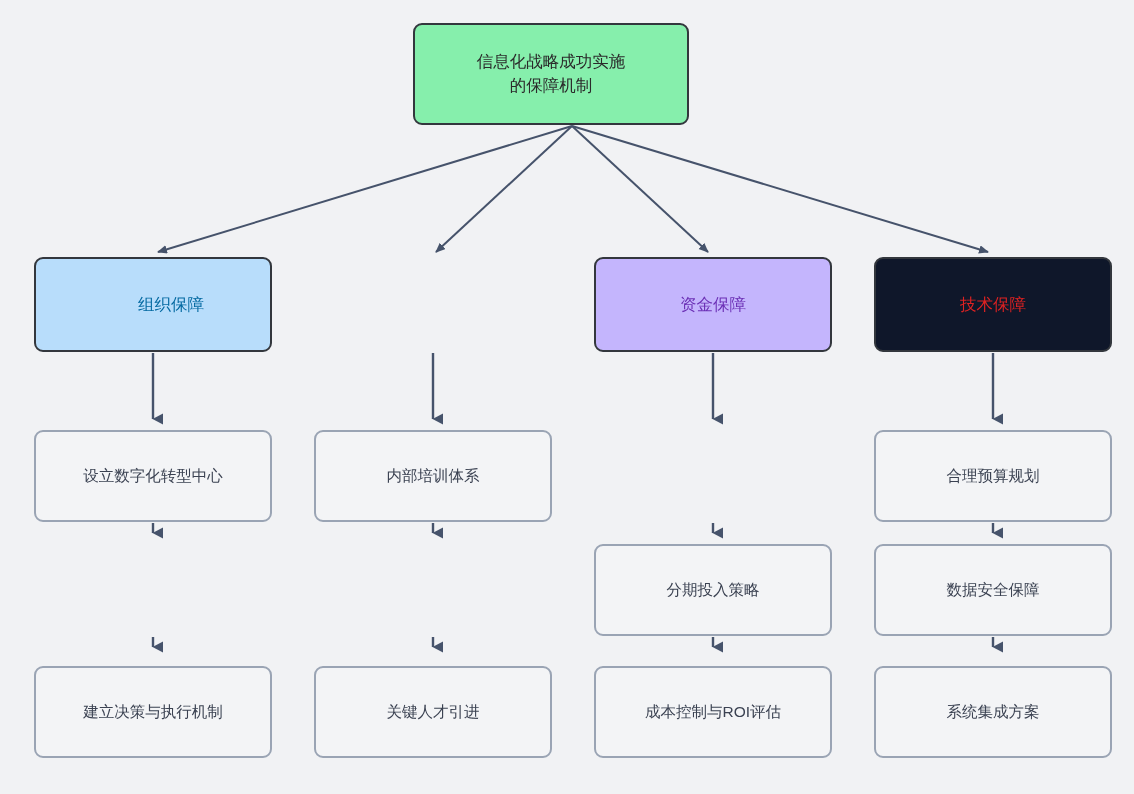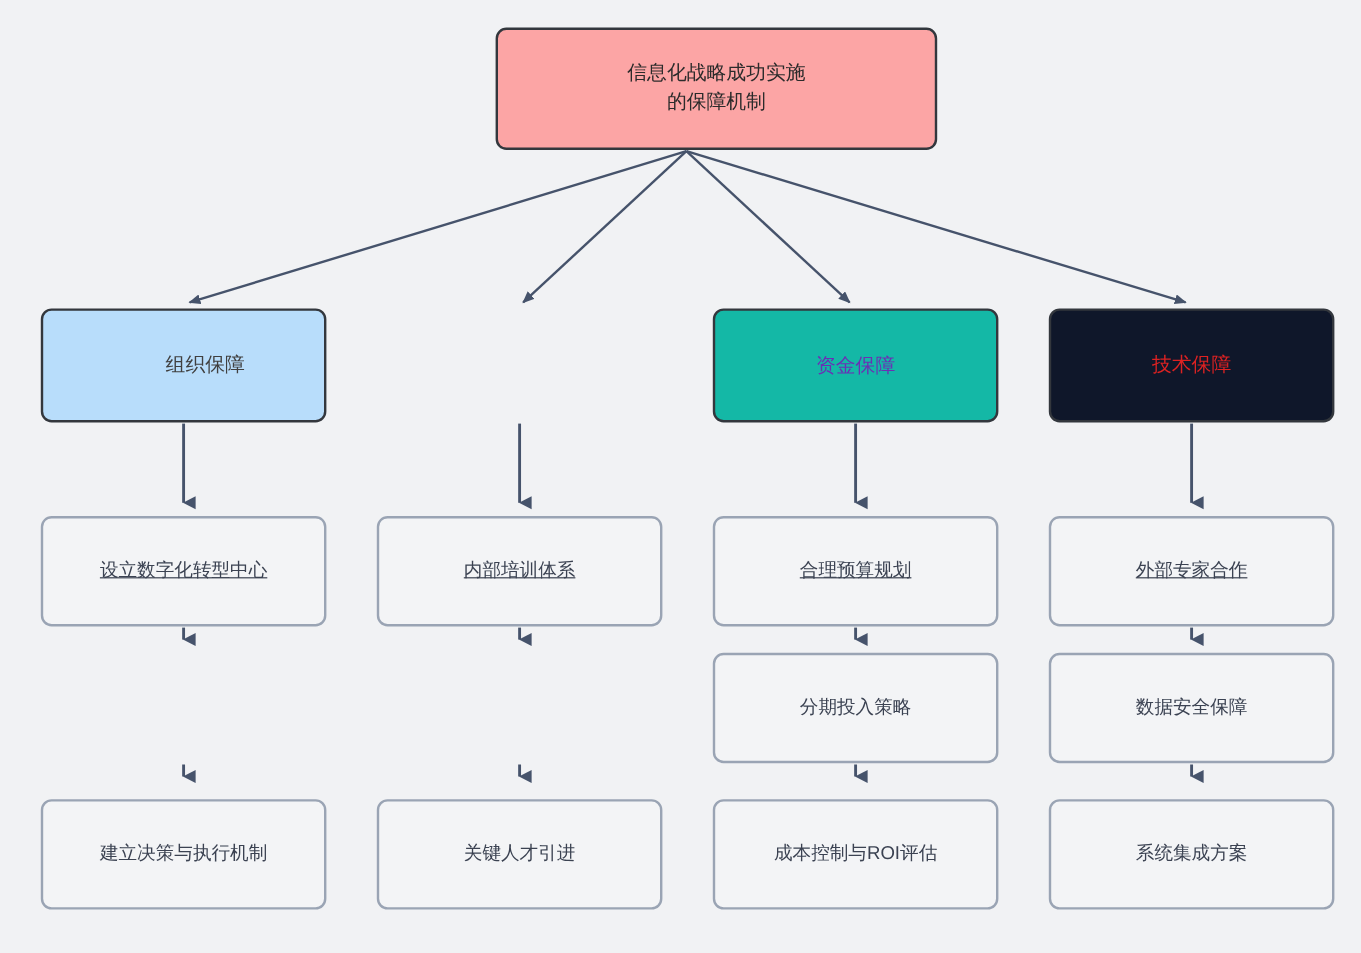--- a/index.html
+++ b/index.html
@@ -35,55 +35,55 @@
     text-align: center;
     border-radius: 9px;
     line-height: 1.45;
     white-space: pre-line;
   }
 
   
   .node-root {
     left: 413px;
     top: 23px;
-    width: 368px;
+    width: 276px;
     height: 102px;
-    background: #fca5a5;
+    background: #86efac;
     border: 2px solid #33373d;
     color: #2b2b2b;
     font-size: 16.5px;
   }
 
   
   .node-cat {
     top: 257px;
     width: 238px;
     height: 95px;
     border: 2px solid #33373d;
     font-size: 16.5px;
   }
-  .cat-org   { left: 34px;  background: #b8ddfb; color: #404040; padding-left: 36px; }
+  .cat-org   { left: 34px;  background: #b8ddfb; color: #0369a1; padding-left: 36px; }
   .cat-tal   { left: 314px; background: #c9e6c3; color: #1d5b2b; }
-  .cat-fund  { left: 594px; background: #14b8a6; color: #6b2fb5; font-family: Liberation Serif, serif; }
+  .cat-fund  { left: 594px; background: #c4b5fd; color: #6b2fb5; }
   .cat-tech  { left: 874px; background: #0f172a; color: #dd2222; }
 
   
   .node-leaf {
     width: 238px;
     height: 92px;
     background: #f3f4f6;
     border: 2px solid #9aa4b4;
     color: #3b4252;
     font-size: 15.5px;
   }
   .col-1 { left: 34px; }
   .col-2 { left: 314px; }
   .col-3 { left: 594px; }
   .col-4 { left: 874px; }
-  .row-1 { top: 430px; text-decoration: underline; }
+  .row-1 { top: 430px; }
   .row-2 { top: 544px; }
   .row-3 { top: 666px; }
 </style>
 </head>
 <body>
 
 <div id="diagram-canvas">
 
   <svg id="edge-layer" viewBox="0 0 1134 794" width="1134" height="794" xmlns="http://www.w3.org/2000/svg">
     <defs>
@@ -130,21 +130,20 @@
   <div class="node node-cat cat-org">组织保障</div>
   <div class="node node-cat cat-fund">资金保障</div>
   <div class="node node-cat cat-tech">技术保障</div>
 
   <div class="node node-leaf col-1 row-1">设立数字化转型中心</div>
   <div class="node node-leaf col-1 row-3">建立决策与执行机制</div>
 
   <div class="node node-leaf col-2 row-1">内部培训体系</div>
   <div class="node node-leaf col-2 row-3">关键人才引进</div>
 
-  <div class="node node-leaf col-3 row-1">合理预算规划</div>
   <div class="node node-leaf col-3 row-2">分期投入策略</div>
   <div class="node node-leaf col-3 row-3">成本控制与ROI评估</div>
 
-  <div class="node node-leaf col-4 row-1">外部专家合作</div>
+  <div class="node node-leaf col-4 row-1">合理预算规划</div>
   <div class="node node-leaf col-4 row-2">数据安全保障</div>
   <div class="node node-leaf col-4 row-3">系统集成方案</div>
 
 </div>
 
 </body></html>

